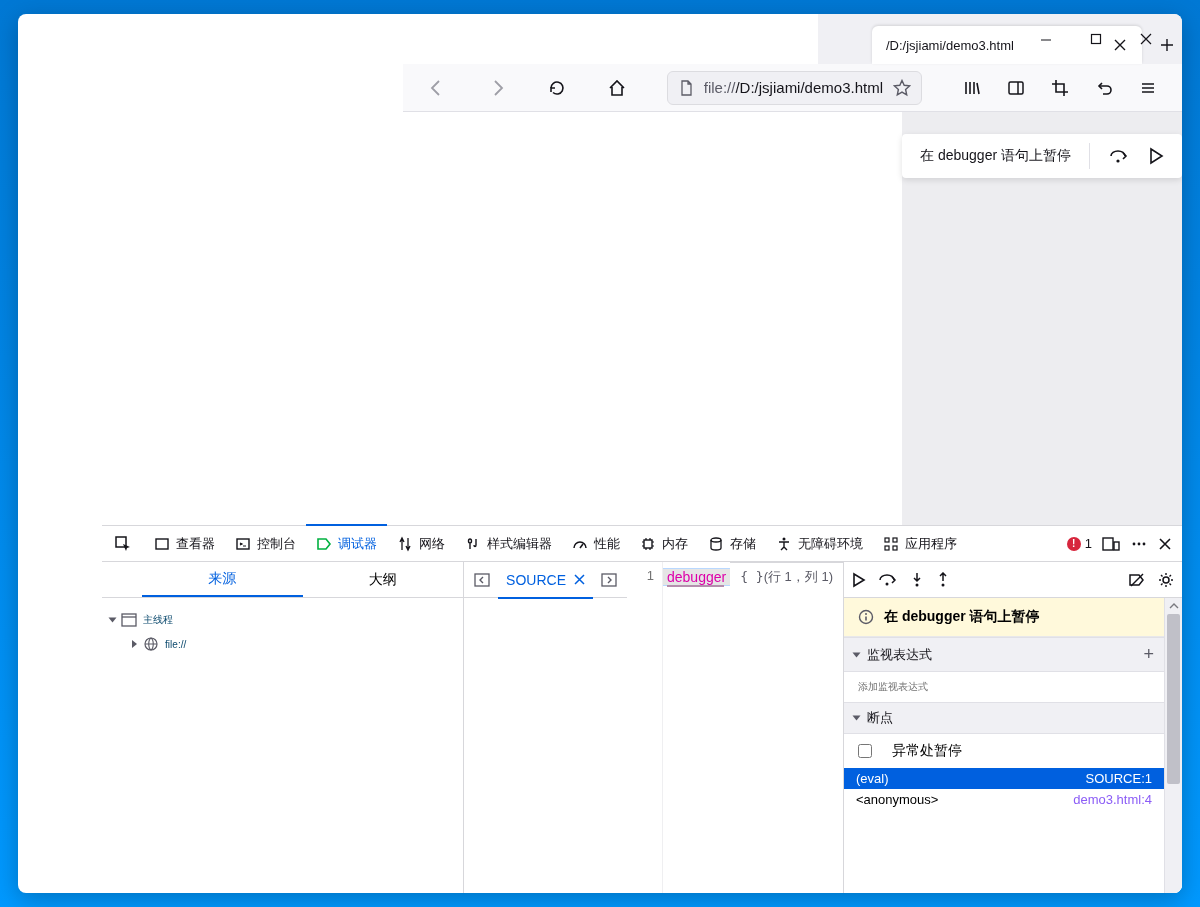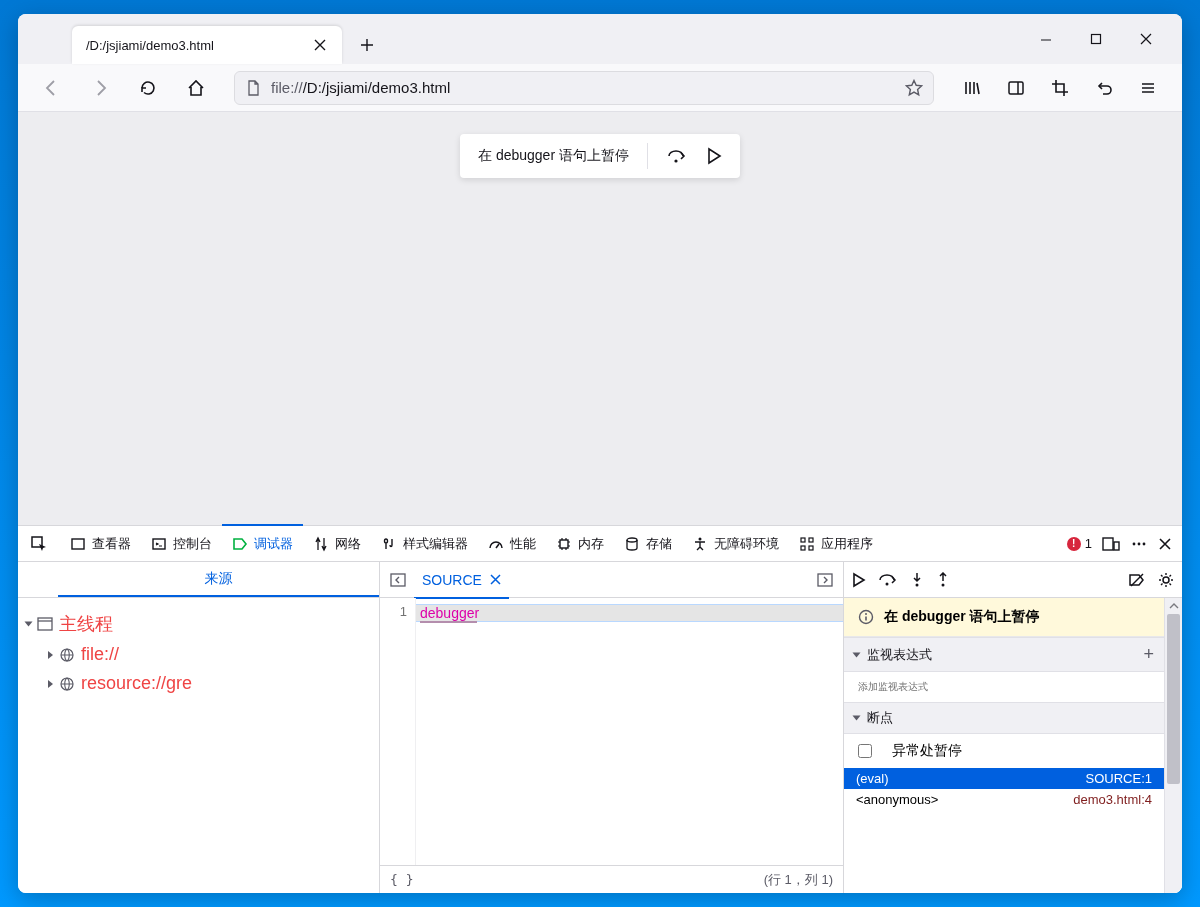--- a/index.html
+++ b/index.html
@@ -1,29 +1,29 @@
 <!DOCTYPE html>
 <html><head>
 <meta charset="utf-8">
 <style>
   * { box-sizing: border-box; margin: 0; padding: 0; font-family: "Segoe UI", "Microsoft YaHei", sans-serif; }
   body { width: 1200px; height: 907px; background: linear-gradient(180deg, #0078d4 0%, #0099ff 100%); overflow: hidden; position: relative; }
-  .browser-window { position: absolute; top: 14px; left: 18px; right: 18px; bottom: 14px; background: #fff; border-radius: 8px; box-shadow: 0 6px 24px rgba(0,0,0,0.25); display: flex; flex-direction: column; overflow: hidden; }
+  .browser-window { position: absolute; top: 14px; left: 18px; right: 18px; bottom: 14px; background: #fff; border-radius: 8px; box-shadow: 0 6px 24px rgba(0,0,0,0.25); display: flex; flex-direction: column; overflow: hidden; align-items: flex-end; }
 
   
   .titlebar { height: 50px; background: #f0f0f4; display: flex; align-items: flex-end; padding-left: 54px; position: relative; }
   .tab { background: #fff; height: 38px; border-radius: 6px 6px 0 0; display: flex; align-items: center; padding: 0 14px; gap: 30px; box-shadow: 0 -1px 3px rgba(0,0,0,0.12); min-width: 270px; }
   .tab-title { font-size: 13px; color: #15141a; flex: 1; }
   .tab-close { width: 16px; height: 16px; display: flex; align-items: center; justify-content: center; border-radius: 2px; cursor: pointer; }
   .newtab { width: 30px; height: 30px; display: flex; align-items: center; justify-content: center; margin-left: 10px; margin-bottom: 4px; cursor: pointer; }
   .win-controls { position: absolute; right: 0; top: 0; height: 50px; display: flex; align-items: center; gap: 30px; padding-right: 26px; }
   .win-btn { width: 20px; height: 20px; display: flex; align-items: center; justify-content: center; cursor: pointer; }
 
   
-  .addrbar { height: 48px; background: #f9f9fb; border-bottom: 1px solid #e0e0e6; display: flex; align-items: center; padding: 0 18px; gap: 16px; }
+  .addrbar { height: 48px; background: #f9f9fb; border-bottom: 1px solid #e0e0e6; display: flex; align-items: center; padding: 0 18px; gap: 28px; }
   .nav-icon { width: 32px; height: 32px; display: flex; align-items: center; justify-content: center; border-radius: 4px; cursor: pointer; }
   .nav-icon.disabled svg { stroke: #b8b8bf; }
   .urlbox { flex: 1; height: 34px; background: #f0f0f4; border: 1px solid #dcdce0; border-radius: 6px; display: flex; align-items: center; padding: 0 10px; gap: 10px; margin: 0 6px; }
   .url-text { font-size: 15px; color: #15141a; flex: 1; }
   .url-text .faded { color: #5b5b66; }
   .toolbar-right { display: flex; gap: 12px; align-items: center; }
 
   
   .page-content { flex: 1; background: #ededf0; position: relative; display: flex; justify-content: center; padding-top: 22px; }
   .pause-badge { background: #fff; border-radius: 4px; height: 44px; display: flex; align-items: center; box-shadow: 0 2px 6px rgba(0,0,0,0.12); padding: 0 18px; gap: 18px; }
@@ -40,29 +40,29 @@
   .err-badge { display: flex; align-items: center; gap: 4px; font-size: 13px; color: #15141a; }
   .err-dot { width: 14px; height: 14px; border-radius: 50%; background: #d7263d; color: #fff; font-size: 10px; font-weight: bold; display: flex; align-items: center; justify-content: center; }
 
   .dt-body { flex: 1; display: flex; overflow: hidden; }
 
   
   .left-pane { width: 362px; display: flex; flex-direction: column; border-right: 1px solid #d7d7db; }
   .left-tabs { height: 36px; display: flex; border-bottom: 1px solid #d7d7db; padding-left: 40px; }
   .left-tab { flex: 1; display: flex; align-items: center; justify-content: center; font-size: 14px; cursor: pointer; }
   .left-tab.active { color: #0060df; border-bottom: 2px solid #0060df; }
-  .src-tree { padding: 10px 8px; font-size: 18px; color: #ef4444; }
+  .src-tree { padding: 10px 8px; font-size: 10px; color: #0c4a6e; }
   .tree-row { display: flex; align-items: center; gap: 6px; padding: 4px 0; cursor: pointer; }
   .tree-row.child { padding-left: 22px; }
   .tri { width: 0; height: 0; border-left: 5px solid #5b5b66; border-top: 4px solid transparent; border-bottom: 4px solid transparent; }
   .tri.down { transform: rotate(90deg); }
   .folder-icon, .globe-icon { width: 16px; height: 16px; display: flex; align-items: center; justify-content: center; }
 
   
-  .center-pane { flex: 1; display: flex; flex-direction: column; border-right: 1px solid #d7d7db; }
+  .center-pane { flex: 1; display: flex; flex-direction: row; border-right: 1px solid #d7d7db; }
   .src-tabs { height: 36px; display: flex; align-items: center; border-bottom: 1px solid #d7d7db; padding: 0 6px; gap: 4px; }
   .src-collapse { width: 24px; height: 24px; display: flex; align-items: center; justify-content: center; cursor: pointer; }
   .src-tab { display: flex; align-items: center; gap: 8px; padding: 0 8px; height: 36px; color: #0060df; font-size: 14px; position: relative; }
   .src-tab::after { content: ""; position: absolute; bottom: -1px; left: 0; right: 0; height: 2px; background: #0060df; }
   .src-tab-right { margin-left: auto; }
   .src-body { flex: 1; display: flex; font-family: "Consolas", monospace; font-size: 14px; position: relative; }
   .gutter { width: 36px; background: #fff; text-align: right; padding: 6px 8px 0 0; color: #737373; font-size: 13px; border-right: 1px solid #efeff1; }
   .code-area { flex: 1; padding-top: 6px; }
   .code-line { background: #e5e5e5; border-top: 1px solid #b9d8ff; border-bottom: 1px solid #b9d8ff; padding: 0 4px; }
   .code-kw { color: #dd00a9; display: inline-block; position: relative; }
@@ -78,21 +78,21 @@
   .rp-scroll { flex: 1; overflow-y: auto; position: relative; }
   .rp-notice { background: #fff9db; border-bottom: 1px solid #e8e8ea; padding: 10px 14px; display: flex; align-items: center; gap: 10px; font-size: 14px; }
   .rp-section-hdr { background: #f0f0f4; border-top: 1px solid #e0e0e6; border-bottom: 1px solid #e0e0e6; padding: 6px 10px; font-size: 13px; color: #15141a; display: flex; align-items: center; gap: 8px; }
   .rp-section-hdr .add { margin-left: auto; font-size: 18px; cursor: pointer; color: #5b5b66; }
   .rp-item { padding: 8px 14px; font-size: 10px; color: #737373; }
   .rp-check { display: flex; align-items: center; gap: 20px; padding: 8px 14px; font-size: 14px; }
   .rp-check input { width: 14px; height: 14px; }
   .stack-row { display: flex; padding: 3px 12px; font-size: 13px; }
   .stack-row.active { background: #0060df; color: #fff; }
   .stack-row .loc { margin-left: auto; }
-  .stack-row:not(.active) .loc { color: #7f1d1d; }
+  .stack-row:not(.active) .loc { color: #8b5cf6; }
   .scrollbar-track { position: absolute; right: 0; top: 36px; bottom: 0; width: 18px; background: #f0f0f4; border-left: 1px solid #e0e0e6; }
   .scrollbar-thumb { position: absolute; left: 2px; right: 2px; top: 0; height: 170px; background: #c0c0c8; border-radius: 2px; }
   .scrollbar-arrow { position: absolute; left: 0; right: 0; height: 16px; display: flex; align-items: center; justify-content: center; }
   .scrollbar-arrow.up { top: 0; }
 
   svg { display: block; }
 </style>
 </head>
 <body>
 
@@ -318,20 +318,21 @@
             </svg>
         </div>
       </div>
     </div>
 
     <div class="dt-body">
 
       <div class="left-pane">
         <div class="left-tabs">
           <div class="left-tab active">来源</div>
+          <div class="left-tab">大纲</div>
         </div>
         <div class="src-tree">
           <div class="tree-row">
             <span class="tri down"></span>
             <span class="folder-icon">
               <svg width="16" height="14" viewBox="0 0 16 14">
                   <rect x="1" y="1" width="14" height="12" fill="none" stroke="#5b5b66" stroke-width="1.3"></rect>
                   <path d="M1 4 H15" stroke="#5b5b66" stroke-width="1.3"></path>
                 </svg>
             </span>
@@ -339,30 +340,20 @@
           </div>
           <div class="tree-row child">
             <span class="tri"></span>
             <span class="globe-icon">
               <svg width="14" height="14" viewBox="0 0 14 14">
                   <circle cx="7" cy="7" r="6" fill="none" stroke="#5b5b66" stroke-width="1.2"></circle>
                   <path d="M1 7 H13 M7 1 C4 3 4 11 7 13 C10 11 10 3 7 1" fill="none" stroke="#5b5b66" stroke-width="1.1"></path>
                 </svg>
             </span>
             <span>file://</span>
-          </div>
-          <div class="tree-row child">
-            <span class="tri"></span>
-            <span class="globe-icon">
-              <svg width="14" height="14" viewBox="0 0 14 14">
-                  <circle cx="7" cy="7" r="6" fill="none" stroke="#5b5b66" stroke-width="1.2"></circle>
-                  <path d="M1 7 H13 M7 1 C4 3 4 11 7 13 C10 11 10 3 7 1" fill="none" stroke="#5b5b66" stroke-width="1.1"></path>
-                </svg>
-            </span>
-            <span>resource://gre</span>
           </div>
         </div>
       </div>
 
       <div class="center-pane">
         <div class="src-tabs">
           <div class="src-collapse">
             <svg width="18" height="16" viewBox="0 0 18 16">
                 <rect x="2" y="2" width="14" height="12" fill="none" stroke="#5b5b66" stroke-width="1.3"></rect>
                 <path d="M10 5 L7 8 L10 11" fill="none" stroke="#5b5b66" stroke-width="1.4"></path>

